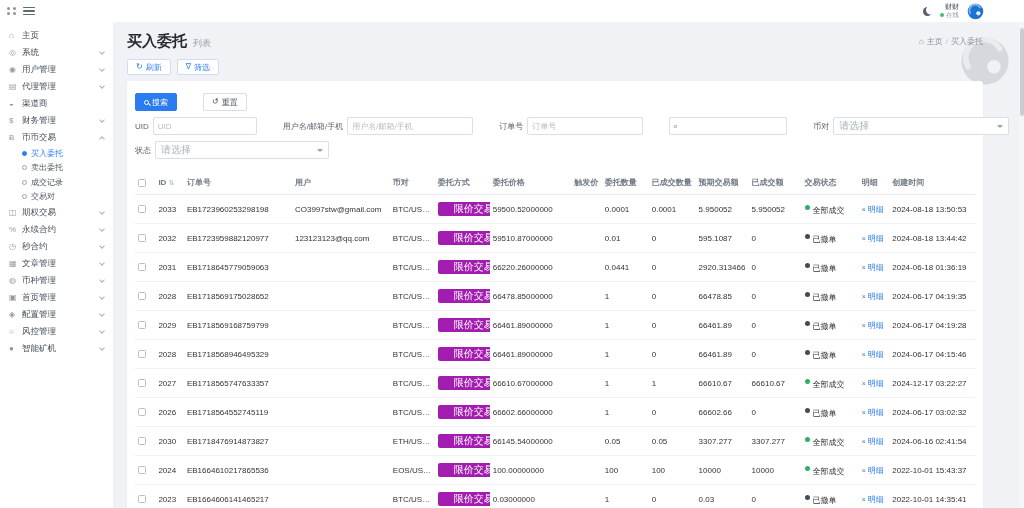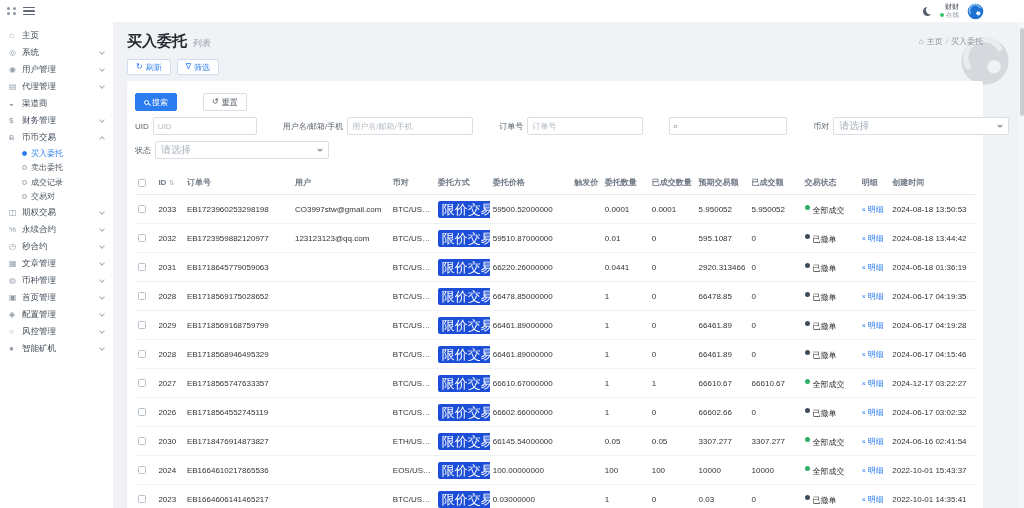--- a/index.html
+++ b/index.html
@@ -84,21 +84,21 @@
 
   
   table.grid{width:100%;border-collapse:collapse;table-layout:fixed;margin-top:12px}
   .grid th{font-size:8px;color:#707a86;font-weight:bold;text-align:left;padding:6px 3px;
     border-bottom:1px solid #e4e9ee;white-space:nowrap;overflow:hidden;cursor:pointer}
   .grid td{font-size:8px;color:#333;height:29px;padding:0 3px;border-bottom:1px solid #eef1f5;
     white-space:nowrap;overflow:hidden;text-overflow:ellipsis}
   .cb{width:8px;height:8px;border:1px solid #b7bfc8;border-radius:1.5px;display:inline-block;
     background:#fff;vertical-align:middle;cursor:pointer}
   .sort{font-size:7px;color:#b3bbc4;margin-left:2px;font-weight:normal}
-  .badge{display:inline-block;background:#1d4ed8;color:#fff;font-size:13px;padding:2px 4px;border-radius:2px;line-height:1}
+  .badge{display:inline-block;background:#a21caf;color:#fff;font-size:10px;padding:2px 16px;border-radius:2px;line-height:1}
   .status{display:inline-flex;align-items:flex-start;gap:3px}
   .sdot{width:5px;height:5px;border-radius:50%;display:inline-block;flex:none}
   .status.success .sdot{background:#2fae68}
   .status.canceled .sdot{background:#3f4c59}
   .detail{color:#2b7cf0;cursor:pointer;display:inline-flex;align-items:center;gap:2px}
   .detail .dx{font-size:7px}
 
   
   .v-scroll{position:absolute;top:22px;right:0;bottom:0;width:5px;background:#f5f6f7;z-index:60}
   .v-thumb{position:absolute;top:6px;left:0.5px;width:4px;height:88px;background:#c9cdd2;border-radius:2px;cursor:pointer}

